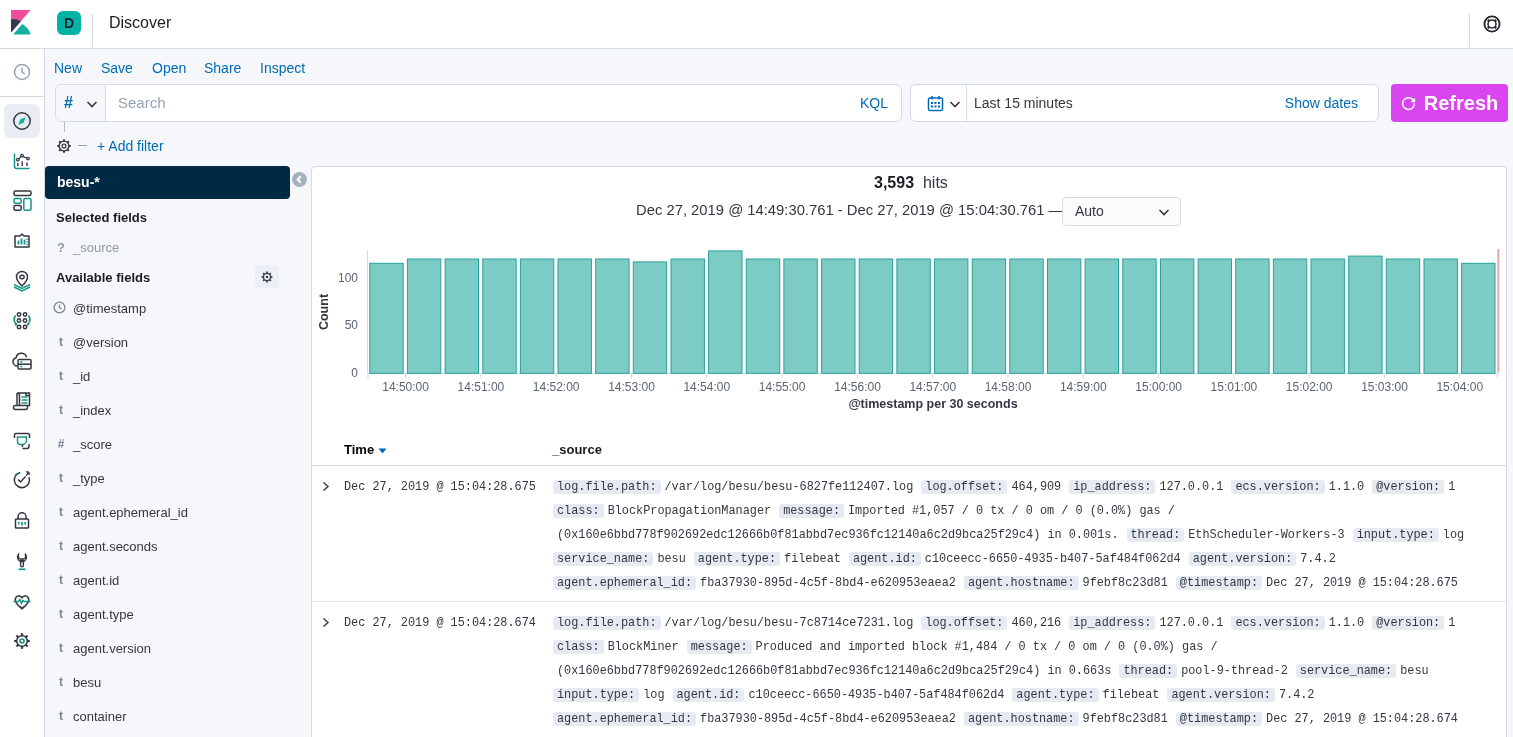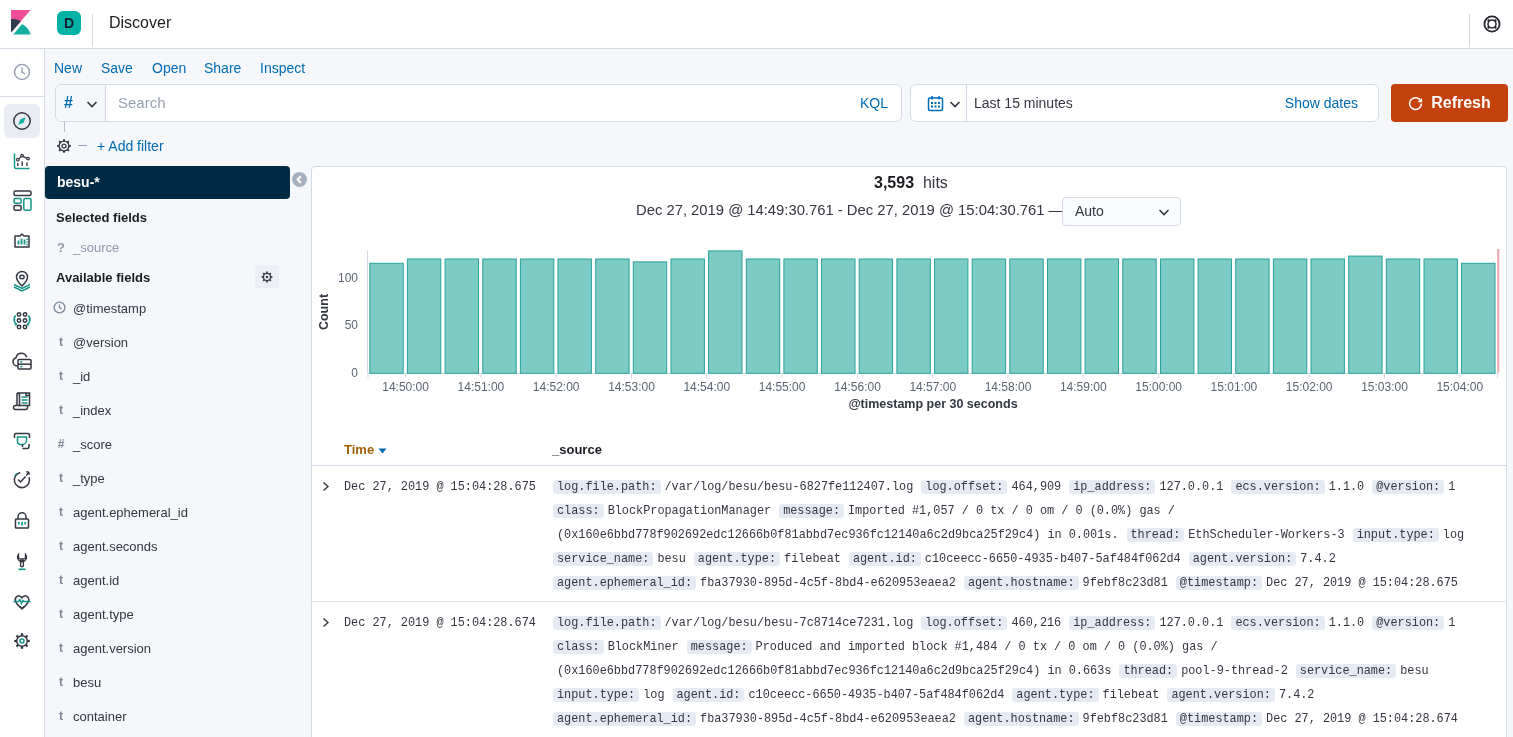--- a/index.html
+++ b/index.html
@@ -15,21 +15,21 @@
 
 #leftnav{left:0;top:15px;width:44px;height:722px;background:#fff;border-right:1px solid #d3dae6;z-index:4;}
 .navic{position:absolute;left:10px;width:24px;height:24px;display:flex;align-items:center;justify-content:center;}
 #navactive{left:4px;top:104px;width:36px;height:34px;background:#e9edf3;border-radius:6px;}
 
 #below{left:45px;top:48px;width:1468px;height:689px;background:#f5f7fa;}
 .navlink{position:absolute;top:60px;font-size:14px;color:#006bb4;}
 #searchbox{left:55px;top:84px;width:847px;height:38px;background:#fff;border:1px solid #d3dae6;border-radius:6px;box-sizing:border-box;}
 #prepend{left:0;top:0;width:49px;height:36px;background:#f5f7fa;border-right:1px solid #d3dae6;border-radius:5px 0 0 5px;}
 #datebox{left:910px;top:84px;width:469px;height:38px;background:#fff;border:1px solid #d3dae6;border-radius:6px;box-sizing:border-box;}
-#refresh{left:1391px;top:84px;width:117px;height:38px;background:#c2410c;border-radius:4px;color:#fff;font-size:16px;font-weight:bold;display:flex;align-items:center;justify-content:center;}
+#refresh{left:1391px;top:84px;width:117px;height:38px;background:#d946ef;border-radius:4px;color:#fff;font-size:20px;font-weight:bold;display:flex;align-items:center;justify-content:center;}
 
 #sidehdr{left:45px;top:166px;width:245px;height:33px;background:#002a43;border-radius:4px;color:#fff;font-weight:bold;font-size:14px;line-height:33px;padding-left:12px;box-sizing:border-box;}
 #collapsebtn{left:292px;top:172px;width:15px;height:15px;border-radius:50%;background:#a6b0bf;}
 .sechdr{position:absolute;left:56px;font-size:13px;font-weight:bold;color:#1a1c21;}
 .fldic{position:absolute;left:54px;width:14px;text-align:center;font-size:12px;font-weight:bold;color:#7d8795;}
 .fld{position:absolute;left:73px;font-size:13px;color:#343741;}
 
 #card{left:311px;top:166px;width:1196px;height:575px;background:#fff;border:1px solid #d3dae6;border-radius:4px;box-sizing:border-box;}
 
 .badge{background:#e6ebf3;border-radius:3px;padding:0 4px;margin-right:4px;}
@@ -391,21 +391,21 @@
 <line x1="997.2" y1="131.3" x2="997.2" y2="136.3" stroke="#d3dae6" stroke-width="1"></line>
 <text x="997.2" y="149" text-anchor="middle" font-size="12" fill="#5b6472">15:02:00</text>
 <line x1="1072.5" y1="131.3" x2="1072.5" y2="136.3" stroke="#d3dae6" stroke-width="1"></line>
 <text x="1072.5" y="149" text-anchor="middle" font-size="12" fill="#5b6472">15:03:00</text>
 <line x1="1147.8" y1="131.3" x2="1147.8" y2="136.3" stroke="#d3dae6" stroke-width="1"></line>
 <text x="1147.8" y="149" text-anchor="middle" font-size="12" fill="#5b6472">15:04:00</text>
 <line x1="1186.3" y1="7" x2="1186.3" y2="130.5" stroke="#eca8a8" stroke-width="2"></line>
 </svg>
 <div class="abs" style="left:335px;top:397px;width:1196px;text-align:center;font-size:12.5px;font-weight:bold;color:#343741;">@timestamp per 30 seconds</div>
 
-<div class="abs" style="left:344px;top:442px;font-size:13px;font-weight:bold;color:#a16207;">Time</div>
+<div class="abs" style="left:344px;top:442px;font-size:13px;font-weight:bold;color:#000000;">Time</div>
 <svg class="abs" style="left:378px;top:448px;" width="9" height="6" viewBox="0 0 9 6">
       <path d="M0.5 0.5 L8.5 0.5 L4.5 5.5 Z" fill="#006bb4"></path>
     </svg>
 <div class="abs" style="left:552px;top:442px;font-size:13px;font-weight:bold;color:#1a1c21;">_source</div>
 <div class="rowline" style="top:465px;background:#d3dae6;"></div>
 <div class="rowline" style="top:601px;"></div>
 <svg class="abs" style="left:320px;top:481px;" width="11" height="11" viewBox="0 0 11 11">
       <path d="M3.5 1.5 L8 5.5 L3.5 9.5" fill="none" stroke="#343741" stroke-width="1.4"></path>
     </svg>
 <div class="timecell" style="top:475px;">Dec 27, 2019 @ 15:04:28.675</div>

